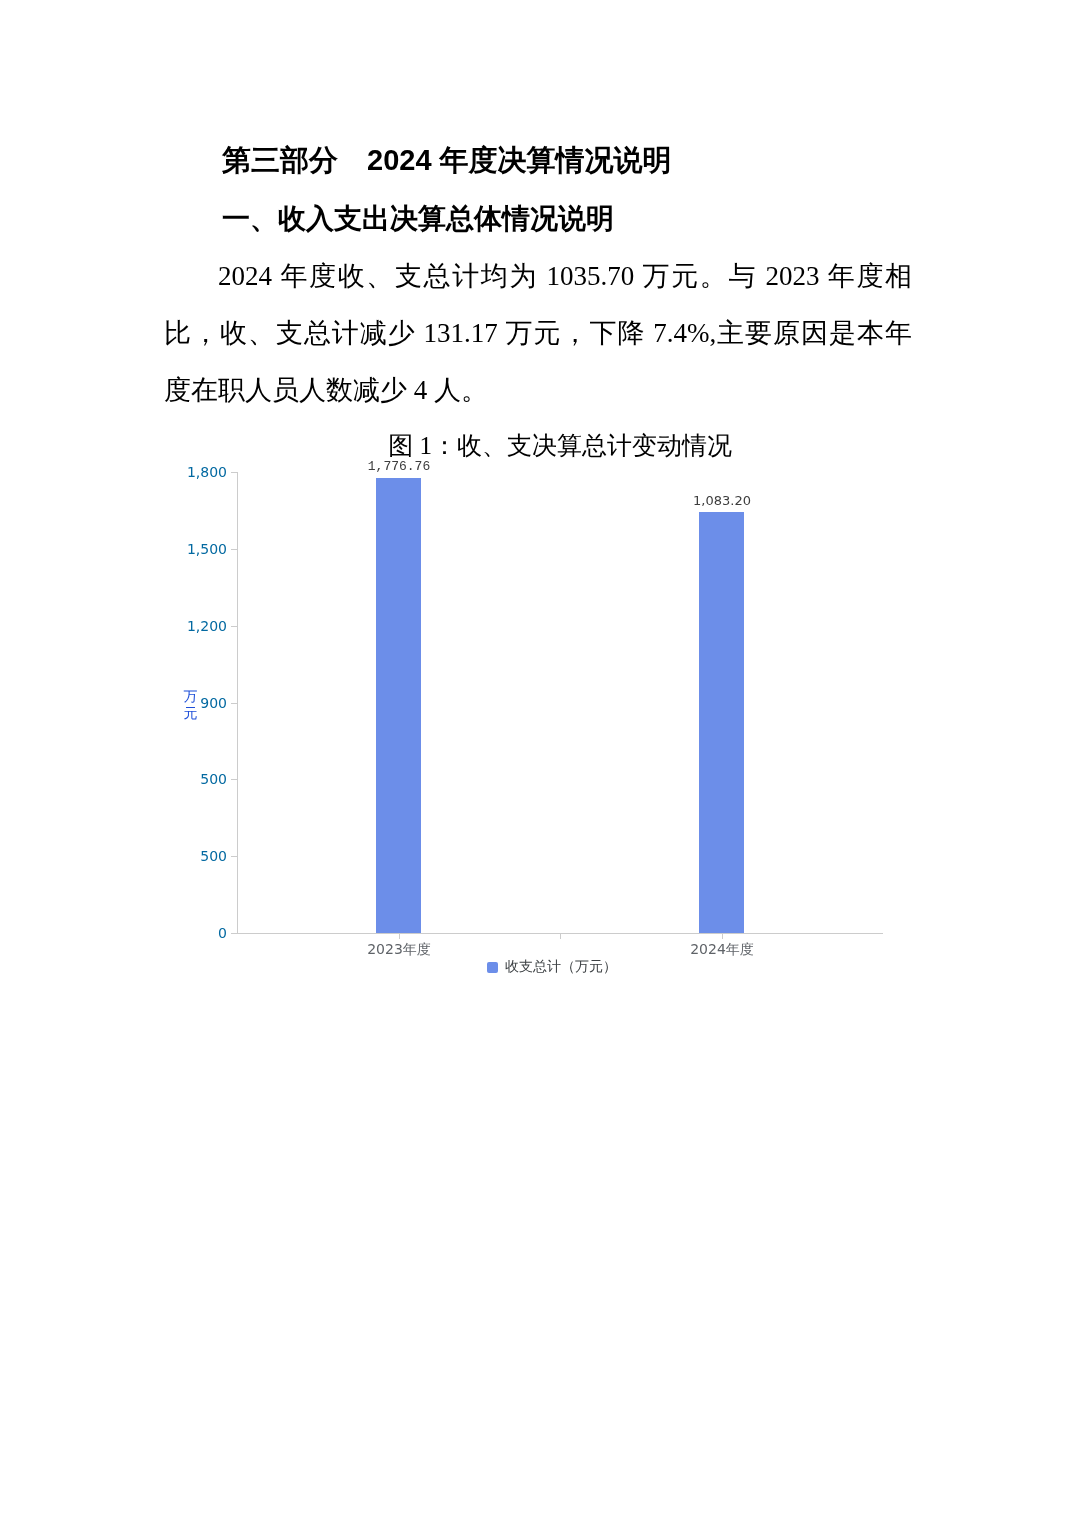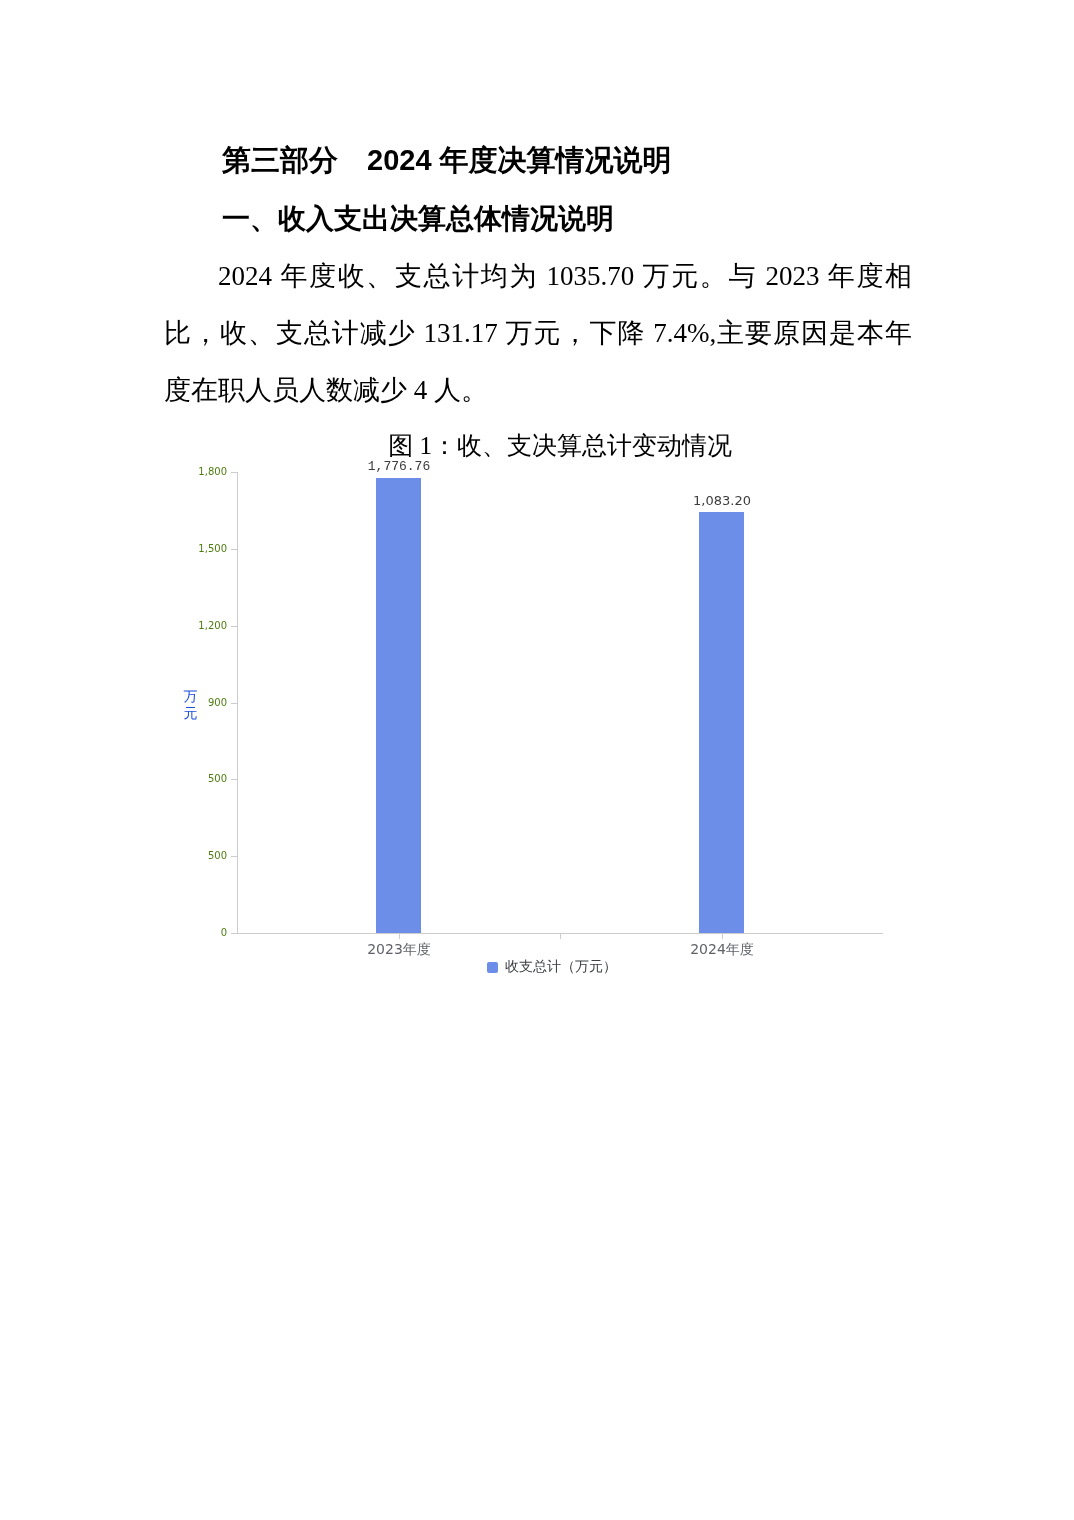--- a/index.html
+++ b/index.html
@@ -39,21 +39,21 @@
   .page-number{
     position:absolute;left:0;top:1400px;width:1074px;
     text-align:center;font-size:15px;color:#000;
   }
   
   .chart-layer{position:absolute;left:0;top:0;width:1074px;height:1010px;}
   .axis-line{position:absolute;background:#cccccc;}
   .ytick-label{
     position:absolute;width:58px;text-align:right;
     font-family:"DejaVu Sans","Liberation Sans",sans-serif;
-    font-size:10px;color:#4d7c0f;line-height:16px;
+    font-size:14px;color:#0369a1;line-height:16px;
   }
   .ytick-mark{position:absolute;height:1px;width:6px;background:#cccccc;}
   .xtick-mark{position:absolute;width:1px;height:5px;background:#cccccc;}
   .y-axis-title{
     position:absolute;width:17px;
     font-family:"DejaVu Sans","Liberation Sans",sans-serif;
     font-size:14px;color:#1d4ed8;line-height:17px;
     word-break:break-all;text-align:center;
   }
   .bar{position:absolute;}

